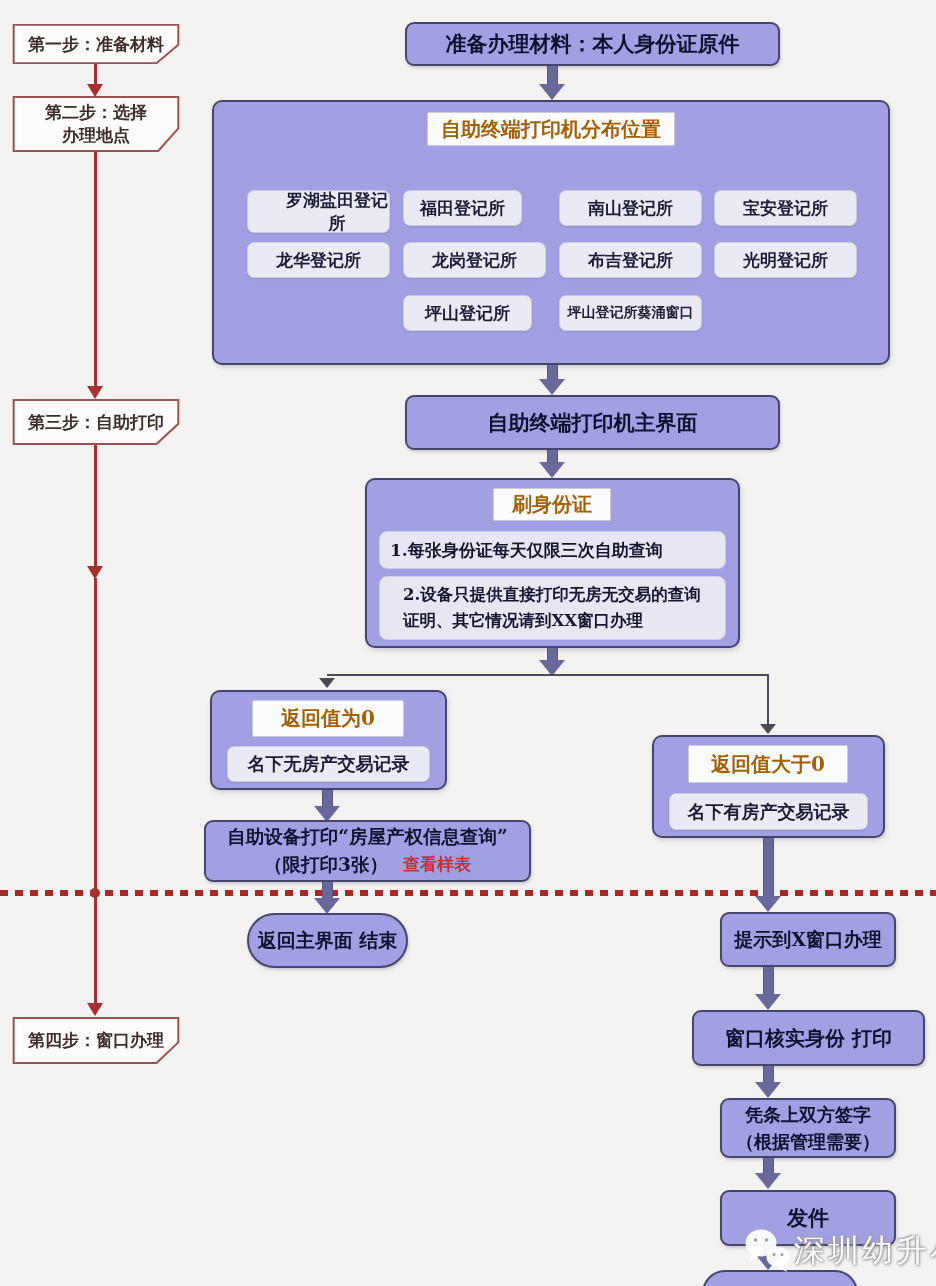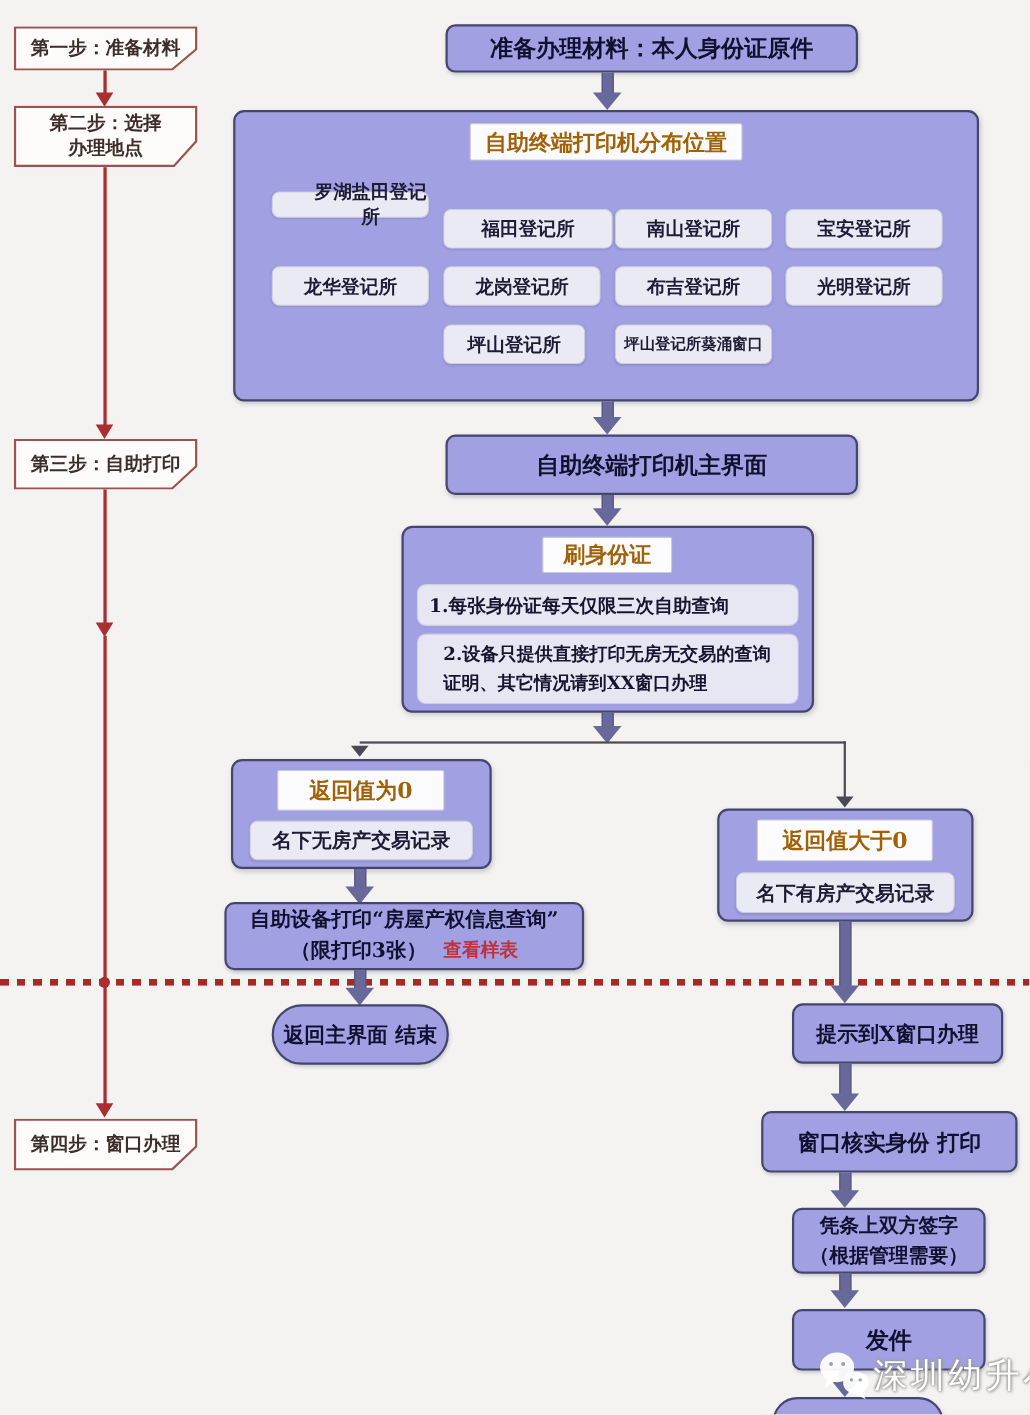--- a/index.html
+++ b/index.html
@@ -138,24 +138,24 @@
   </div>
 
   <div class="ts" style="left:547px; top:66px; height:20px;"></div>
   <div class="th" style="left:539px; top:84px;"></div>
 
   <div class="pcontainer" style="left:212px; top:100px; width:678px; height:265px;"></div>
   <div class="whitebox" style="left:427px; top:112px; width:248px; height:34px; font-size:20px;">
     <span>自助终端打印机分布位置</span>
   </div>
 
-  <div class="litebox" style="left:247px; top:174px; width:143px; height:24px; font-size:17px;padding-left:37px;">
+  <div class="litebox" style="left:247px; top:190px; width:143px; height:43px; font-size:17px;padding-left:37px;">
       <span>罗湖盐田登记所</span>
     </div>
-  <div class="litebox" style="left:403px; top:190px; width:154px; height:36px; font-size:17px;">
+  <div class="litebox" style="left:403px; top:190px; width:119px; height:36px; font-size:17px;">
       <span>福田登记所</span>
     </div>
   <div class="litebox" style="left:559px; top:190px; width:143px; height:36px; font-size:17px;">
       <span>南山登记所</span>
     </div>
   <div class="litebox" style="left:714px; top:190px; width:143px; height:36px; font-size:17px;">
       <span>宝安登记所</span>
     </div>
 
   <div class="litebox" style="left:247px; top:242px; width:143px; height:36px; font-size:17px;">
@@ -236,21 +236,21 @@
   <div class="whitebox" style="left:688px; top:745px; width:160px; height:38px; font-size:20px;">
     <span>返回值大于0</span>
   </div>
   <div class="litebox" style="left:669px; top:793px; width:199px; height:37px; font-size:18px;">
     <span>名下有房产交易记录</span>
   </div>
 
   <div class="ts" style="left:763px; top:838px; height:60px;"></div>
   <div class="th" style="left:755px; top:896px;"></div>
 
-  <div class="pbox" style="left:680px; top:912px; width:192px; height:55px; font-size:19px;border-radius:10px;">
+  <div class="pbox" style="left:680px; top:912px; width:176px; height:55px; font-size:19px;">
     <span>提示到X窗口办理</span>
   </div>
 
   <div class="ts" style="left:763px; top:967px; height:29px;"></div>
   <div class="th" style="left:755px; top:994px;"></div>
 
   <div class="pbox" style="left:652px; top:1010px; width:233px; height:56px; font-size:20px;">
     <span>窗口核实身份 打印</span>
   </div>
 

